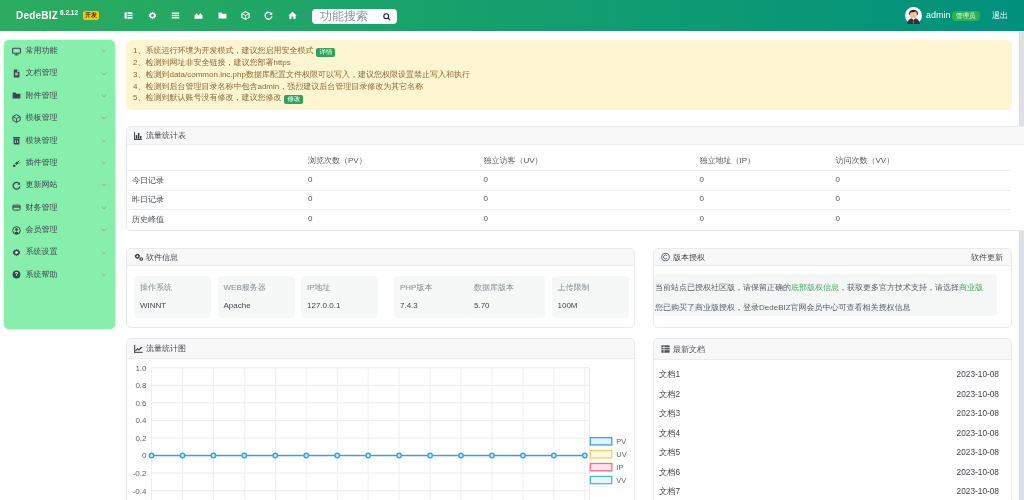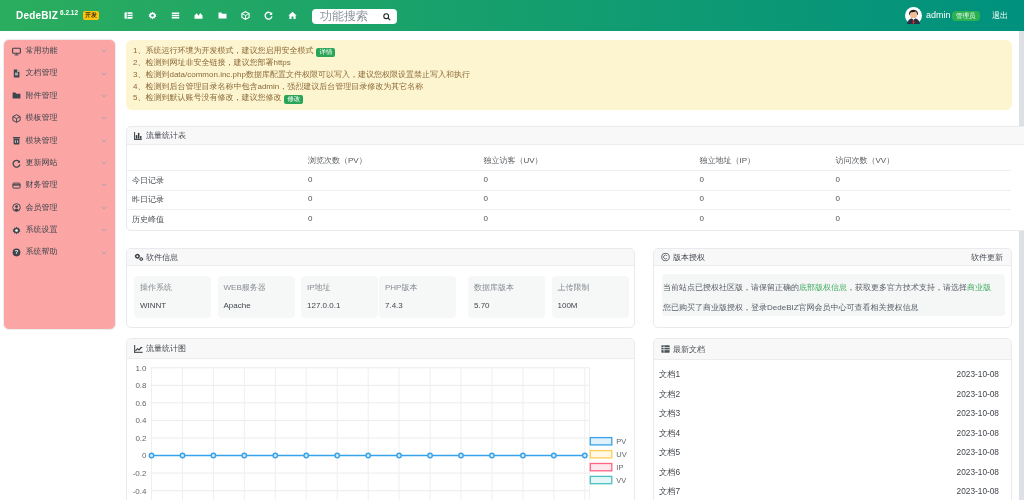--- a/index.html
+++ b/index.html
@@ -21,21 +21,21 @@
 .avatar { position:absolute; left:905px; top:7px; width:17px; height:17px; }
 .uname { position:absolute; left:926px; top:0; height:31px; line-height:31px; color:#fff; font-size:9px; }
 .rolebadge { position:absolute; left:952px; top:11px; height:9.5px; line-height:9.5px; padding:0 4px;
   background:#2bb150; color:#fff; font-size:6.5px; border-radius:4px; }
 .logout { position:absolute; left:992px; top:0; height:18px; line-height:31px; color:#fff; font-size:8px; }
 
 
 .scrollbar { position:absolute; left:1019px; top:31px; width:5px; height:469px; background:#dde0e4; }
 
 
-.side { position:absolute; left:3px; top:39px; width:113px; height:291px; background:#fca5a5;
+.side { position:absolute; left:3px; top:39px; width:113px; height:291px; background:#86efac;
   border:1px solid #ecedf0; border-radius:6px; }
 .sitem { position:relative; height:22.38px; }
 .sitem .si { position:absolute; left:8px; top:50%; margin-top:-4.5px; width:9px; height:9px; }
 .sitem .st { position:absolute; left:21.5px; top:0; line-height:22.38px; font-size:8px; color:#3e454c; }
 .sitem .chev { position:absolute; right:8px; top:50%; margin-top:-2px; display:flex; height:4px; }
 
 
 .warn { position:absolute; left:126px; top:40px; width:886px; height:70px; background:#fdf4d0;
   border-radius:6px; color:#8c6b39; }
 .warn .wline { position:absolute; left:7px; font-size:8px; line-height:9px; white-space:nowrap; }
@@ -63,21 +63,21 @@
 #psoft .phead .pt { line-height:17px; }
 .scard { position:absolute; top:27px; width:77px; height:42px; background:#f6f7f7; border-radius:4px; }
 .scard .lab { position:absolute; left:6px; top:6px; font-size:8px; color:#868c92; }
 .scard .val { position:absolute; left:6px; top:25px; font-size:8px; color:#42474d; }
 
 
 #pver { left:653px; top:248px; width:359px; height:80px; }
 #pver .phead { height:17px; }
 #pver .phead .pt { line-height:17px; }
 #pver .uplink { position:absolute; right:8px; top:0; line-height:17px; font-size:8px; color:#45494e; }
-.verbox { position:absolute; left:8px; top:24.5px; width:343px; height:42px; background:#f5f6f6; border-radius:4px; }
+.verbox { position:absolute; left:0; top:24.5px; width:343px; height:42px; background:#f5f6f6; border-radius:4px; }
 .verbox .vl { position:absolute; left:1px; font-size:8px; color:#595f66; white-space:nowrap; }
 .verbox .grn { color:#44ad63; }
 
 
 #pchart { left:126px; top:338px; width:509px; height:166px; }
 #pchart .phead { height:20px; }
 #pchart .phead .pt { line-height:20px; }
 
 
 #pdocs { left:653px; top:338px; width:359px; height:166px; }
@@ -208,20 +208,34 @@
         </svg></span>
       <span class="st">模块管理</span>
       <span class="chev">
         <svg width="6" height="4" viewBox="0 0 6 4">
           <polyline points="0.7,0.6 3,2.9 5.3,0.6" fill="none" stroke="#9aa1a8" stroke-width="0.9"></polyline>
         </svg>
       </span>
     </div>
 <div class="sitem">
       <span class="si"><svg width="9" height="9" viewBox="0 0 9 9">
+          <path d="M2.2 5.2 L3.8 6.8 L2.6 8.0 L1.0 8.0 L1.0 6.4 Z" fill="#3e454c"></path>
+          <path d="M3.0 4.4 L4.6 6.0 L6.4 4.2 A 1.9 1.9 0 0 0 4.8 2.6 Z" fill="#3e454c"></path>
+          <line x1="5.6" y1="3.4" x2="7.3" y2="1.7" stroke="#3e454c" stroke-width="1"></line>
+          <line x1="6.8" y1="4.6" x2="8.0" y2="3.4" stroke="#3e454c" stroke-width="0.8"></line>
+        </svg></span>
+      <span class="st">插件管理</span>
+      <span class="chev">
+        <svg width="6" height="4" viewBox="0 0 6 4">
+          <polyline points="0.7,0.6 3,2.9 5.3,0.6" fill="none" stroke="#9aa1a8" stroke-width="0.9"></polyline>
+        </svg>
+      </span>
+    </div>
+<div class="sitem">
+      <span class="si"><svg width="9" height="9" viewBox="0 0 9 9">
           <path d="M 7.6 3.2 A 3.4 3.4 0 1 0 7.9 5.4" fill="none" stroke="#3e454c" stroke-width="1.3"></path>
           <path d="M7.9 1.2 L7.9 3.8 L5.3 3.8 Z" fill="#3e454c"></path>
         </svg></span>
       <span class="st">更新网站</span>
       <span class="chev">
         <svg width="6" height="4" viewBox="0 0 6 4">
           <polyline points="0.7,0.6 3,2.9 5.3,0.6" fill="none" stroke="#9aa1a8" stroke-width="0.9"></polyline>
         </svg>
       </span>
     </div>
@@ -346,21 +360,21 @@
       <span class="val">WINNT</span>
     </div>
   <div class="scard" style="left:90.5px">
       <span class="lab">WEB服务器</span>
       <span class="val">Apache</span>
     </div>
   <div class="scard" style="left:174px">
       <span class="lab">IP地址</span>
       <span class="val">127.0.0.1</span>
     </div>
-  <div class="scard" style="left:252px">
+  <div class="scard" style="left:267px">
       <span class="lab">PHP版本</span>
       <span class="val">7.4.3</span>
     </div>
   <div class="scard" style="left:341px">
       <span class="lab">数据库版本</span>
       <span class="val">5.70</span>
     </div>
   <div class="scard" style="left:424.5px">
       <span class="lab">上传限制</span>
       <span class="val">100M</span>

